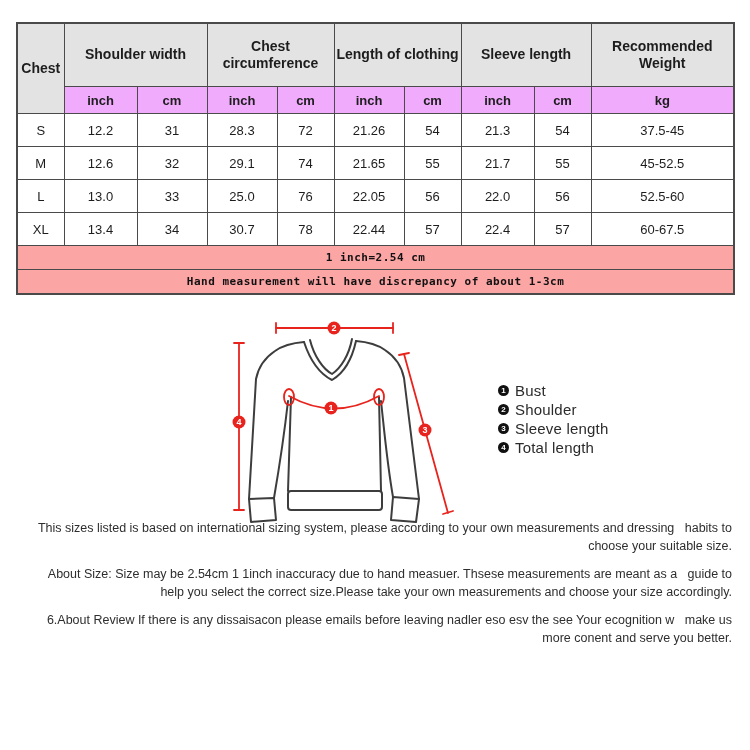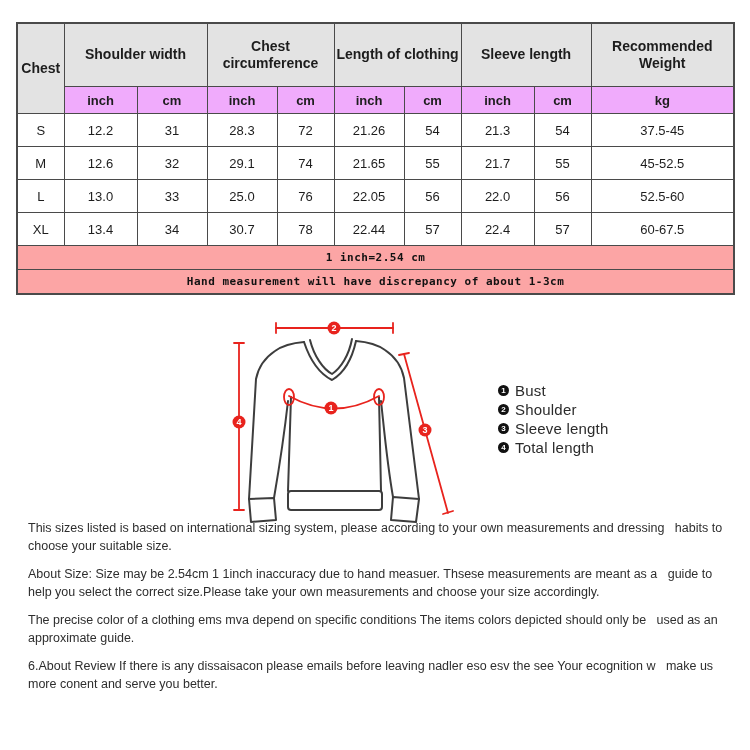--- a/index.html
+++ b/index.html
@@ -29,21 +29,21 @@
   .legend-dot{width:11px;height:11px;border-radius:50%;background:#111;color:#fff;
       font-size:8px;font-weight:bold;display:flex;align-items:center;justify-content:center;
       margin-right:6px;flex:0 0 auto;}
   .legend-label{font-size:15px;color:#2b2b2b;letter-spacing:.2px;}
 
   
   .sections{position:absolute;left:28px;top:519px;width:704px;font-size:12.5px;
             line-height:18px;color:#2e2e2e;}
   .section{margin:0 0 10px 0;}
   .section .title{white-space:pre-wrap;}
-  .section .body{white-space:pre-wrap;}
+  .section .body{white-space:pre-wrap;text-align:right;}
 </style>
 </head>
 <body>
 
 <div class="page">
 
   <table class="size-table">
     <colgroup id="table-cols">
         <col style="width: 47px;">
         <col style="width: 73px;">
@@ -211,20 +211,19 @@
     </div>
 
   <div class="sections" id="sections">
       <div class="section">
         <div class="body">This sizes listed is based on international sizing system, please according to your own measurements and dressing   habits to choose your suitable size.</div>
       </div>
       <div class="section">
         <div class="body">About Size: Size may be 2.54cm 1 1inch inaccuracy due to hand measuer. Thsese measurements are meant as a   guide to help you select the correct size.Please take your own measurements and choose your size accordingly.</div>
       </div>
       <div class="section">
-        <div class="body">The precise color of a clothing ems mva depend on specific conditions The items colors depicted should only be   used as an approximate guide.</div>
       </div>
       <div class="section">
         <div class="body">6.About Review If there is any dissaisacon please emails before leaving nadler eso esv the see Your ecognition w   make us more conent and serve you better.</div>
       </div>
     </div>
 
 </div>
 
 </body></html>

